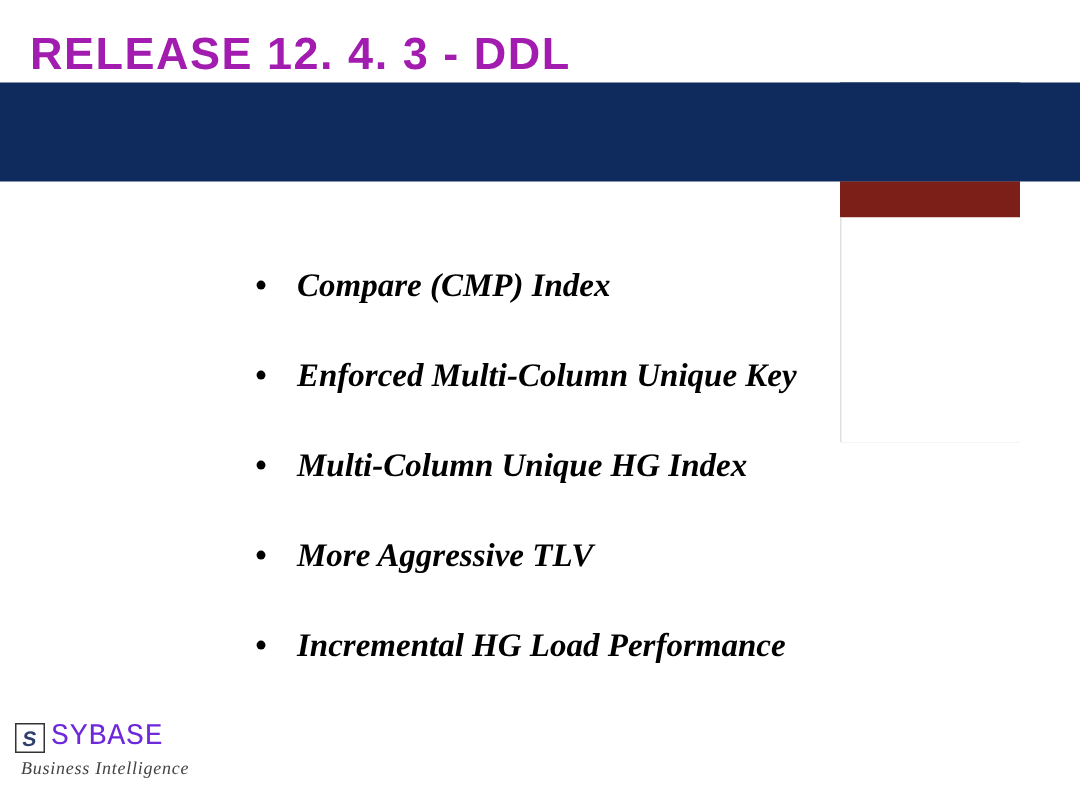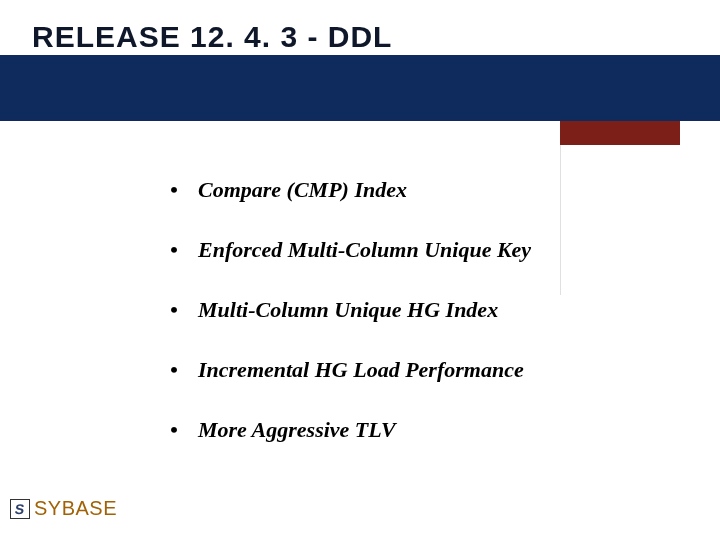--- a/index.html
+++ b/index.html
@@ -29,22 +29,21 @@
   }
   .title-text {
     position: absolute;
     left: 20px;
     top: 20px;
     font-family: Impact, "Arial Black", Arial, sans-serif;
     font-stretch: condensed;
     font-weight: 700;
     letter-spacing: 1px;
     font-size: 30px;
-    color: #0f172a;
-    margin-left: 12px;
+    color: #a21caf;
   }
 
   
   .rightcol {
     position: absolute;
     right: 40px;
     width: 120px;
     top: 0;
     height: 540px;
   }
@@ -139,24 +138,24 @@
   }
   .footer-logo .mark .inner {
     font-family: Arial, sans-serif;
     font-size: 14px;
     font-weight: bold;
     color: #2d3f6b;
     line-height: 1;
     transform: skewX(-8deg);
   }
   .footer-logo .brand {
-    font-family: Liberation Sans, sans-serif;
+    font-family: Liberation Mono, monospace;
     font-size: 20px;
     letter-spacing: 0.5px;
-    color: #a16207;
+    color: #6d28d9;
   }
   .footer-logo .sub {
     font-family: "Times New Roman", Times, serif;
     font-style: italic;
     font-size: 12px;
     color: #444;
     margin-top: 2px;
     margin-left: 4px;
     letter-spacing: 0.5px;
   }
@@ -174,26 +173,27 @@
     <div class="seg-brown"></div>
     <div class="seg-white-top"></div>
     <div class="divider"></div>
     <div class="seg-white-bottom"></div>
   </div>
 
   <ul class="bullets">
     <li>Compare (CMP) Index</li>
     <li>Enforced Multi-Column Unique Key</li>
     <li>Multi-Column Unique HG Index</li>
+    <li>More Aggressive TLV</li>
     <li>Incremental HG Load Performance</li>
-    <li>More Aggressive TLV</li>
   </ul>
 
   <div class="footer-logo">
     <div class="brandrow">
       <span class="mark">
         <span class="inner">S</span>
       </span>
       <span class="brand">SYBASE</span>
     </div>
+    <div class="sub">Business Intelligence</div>
   </div>
 
 </div>
 
 </body></html>

